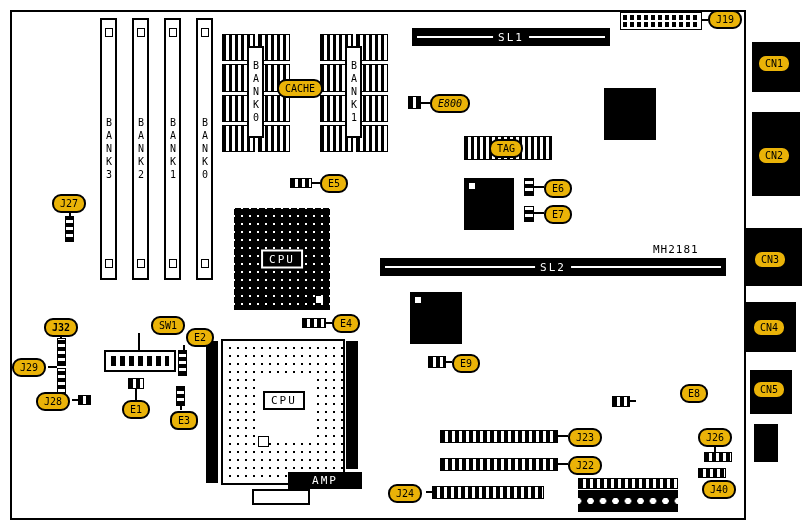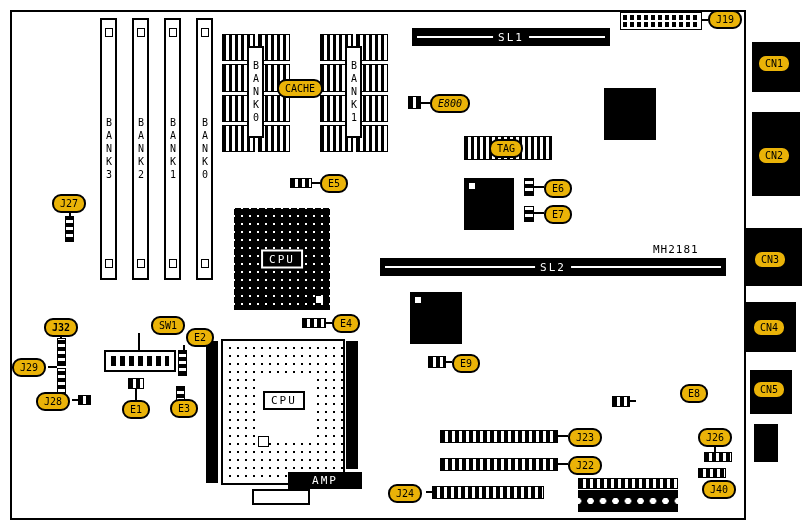--- a/index.html
+++ b/index.html
@@ -182,21 +182,21 @@
   <div class="pins-h" style="left:128px;top:378px;width:16px;height:11px;"></div>
   <div class="lead" style="left:135px;top:389px;width:2px;height:11px;"></div>
   <div class="callout" style="left:122px;top:400px;">E1</div>
 
   <div class="callout" style="left:186px;top:328px;">E2</div>
   <div class="lead" style="left:183px;top:345px;width:2px;height:5px;"></div>
   <div class="pins-v" style="left:178px;top:350px;width:9px;height:26px;"></div>
 
   <div class="pins-v" style="left:176px;top:386px;width:9px;height:20px;"></div>
   <div class="lead" style="left:180px;top:406px;width:2px;height:4px;"></div>
-  <div class="callout" style="left:170px;top:399px;">E3</div>
+  <div class="callout" style="left:170px;top:411px;border-radius:8px;">E3</div>
 
   <div class="abs" style="left:206px;top:338px;width:152px;height:152px;z-index:2;">
     <div class="chip-black" style="left:0;top:3px;width:12px;height:142px;"></div>
     <div class="chip-black" style="right:0;top:3px;width:12px;height:128px;"></div>
     <div class="socket-plate" style="left:15px;top:1px;width:124px;height:146px;"></div>
     <div class="whitebox" style="left:50px;top:40px;width:58px;height:64px;"></div>
     <div class="boxed-label" style="left:57px;top:53px;">CPU</div>
     <div class="whitebox" style="left:52px;top:98px;width:9px;height:9px;border:1px solid #000;"></div>
     <div class="chip-black" style="left:82px;top:134px;width:74px;height:17px;display:flex;align-items:center;justify-content:center;z-index:4;">
       <span style="color:#fff;font-size:11px;letter-spacing:2px;">AMP</span>

